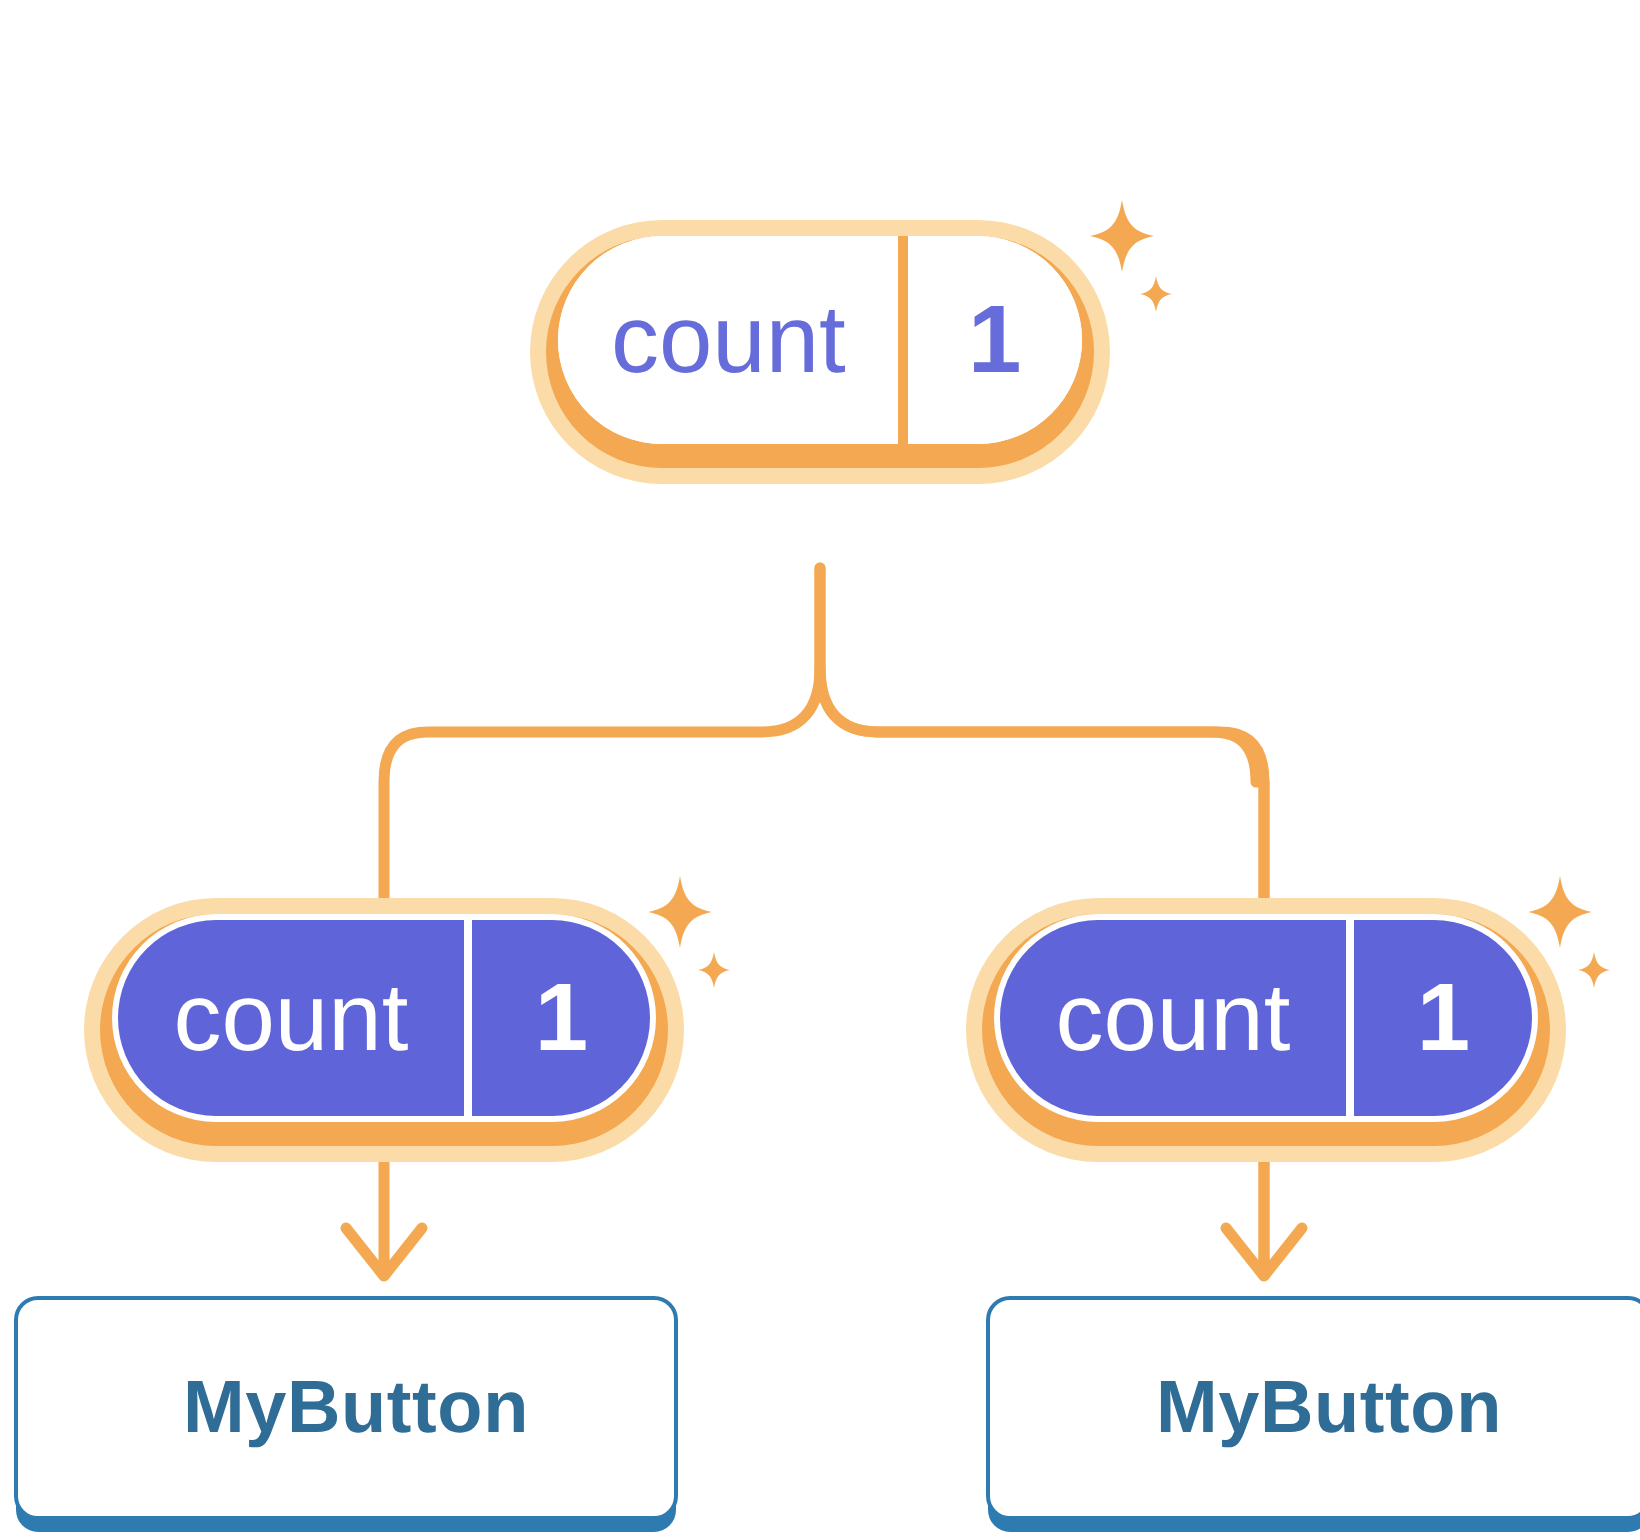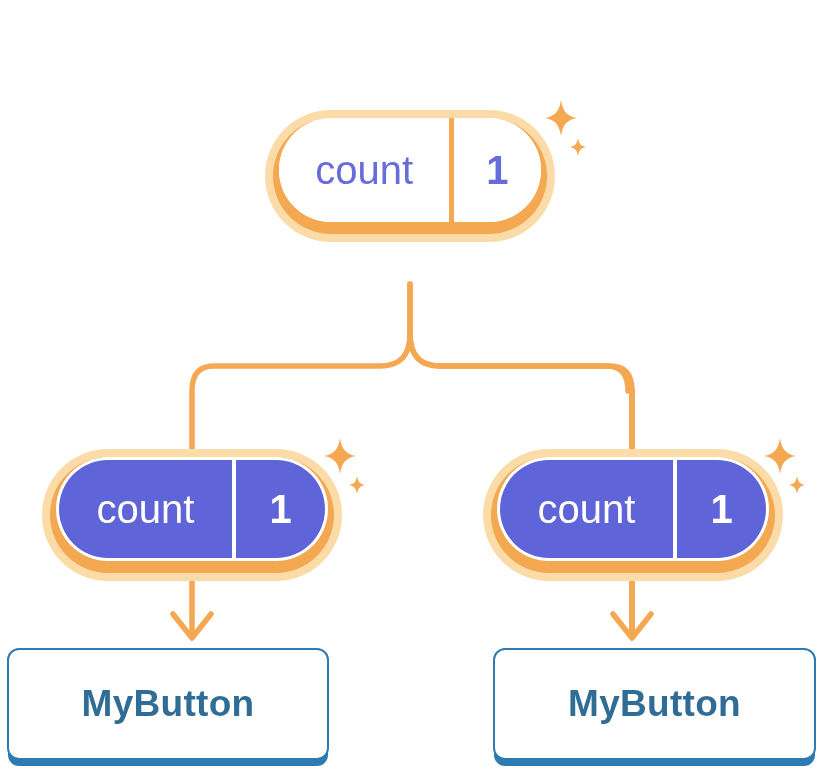--- a/index.html
+++ b/index.html
@@ -15,29 +15,29 @@
     position:absolute;z-index:1;background:#ffffff;
     border:2.5px solid #2E7BB2;border-radius:12px;
     box-shadow:0 6px 0 -1px #2E7BB2;
     display:flex;align-items:center;justify-content:center;
   }
   .card-title{
     color:#2F6D96;font-size:37px;font-weight:700;letter-spacing:0.3px;
   }
   .root-card{left:157px;top:13px;width:501px;height:268px;align-items:flex-start;}
   .root-card .card-title{margin-top:28px;}
-  .child-card{height:108px;box-shadow:0 7px 0 -1px #2E7BB2;}
+  .child-card{height:108px;box-shadow:0 7px 0 -1px #2E7BB2;padding-left:10px;}
   .child-card-left{left:7px;top:648px;width:318px;}
   .child-card-right{left:493px;top:648px;width:319px;}
 
   
   .pill{position:absolute;z-index:2;height:132px;border-radius:999px;background:#FBDCA8;padding:0;box-sizing:border-box;}
   .pill-ring{height:116px;margin:8px;border-radius:999px;background:#F3A851;}
   .pill-gap{height:104px;margin:6px;border-radius:999px;background:#ffffff;}
-  .pill-body{border-radius:999px;display:flex;align-items:stretch;overflow:hidden;font-size:40px;}
+  .pill-body{border-radius:999px;display:flex;align-items:stretch;overflow:hidden;font-size:48px;}
   .pill-light .pill-body{height:104px;background:#ffffff;color:#666CDA;}
   .pill-light .pill-divider{background:#F3A851;}
   .pill-purple .pill-gap{padding:3px;height:98px;box-sizing:content-box;margin:6px;}
   .pill-purple .pill-body{height:98px;background:#5F65D8;color:#ffffff;}
   .pill-purple .pill-divider{background:#ffffff;}
   .pill-cell{display:flex;align-items:center;justify-content:center;}
   .pill-key{width:65%;}
   .pill-val{flex:1;font-weight:700;}
   .pill-divider{width:4.5px;}
   .pill-root{left:265px;top:110px;width:290px;}

